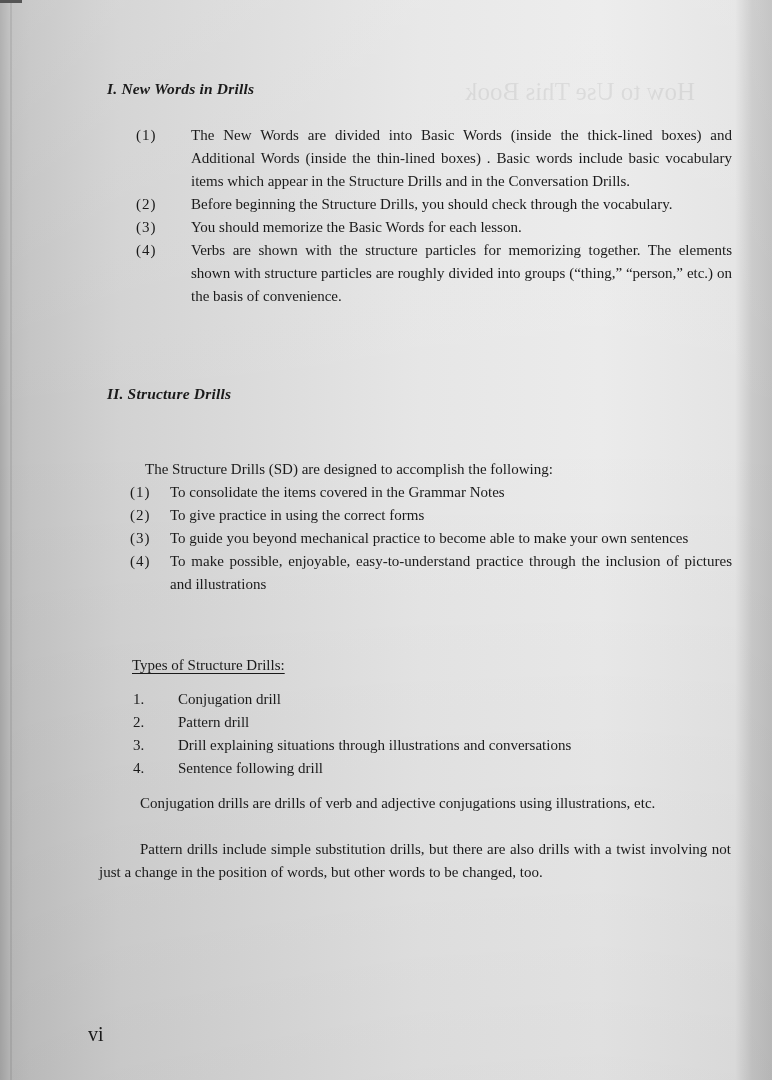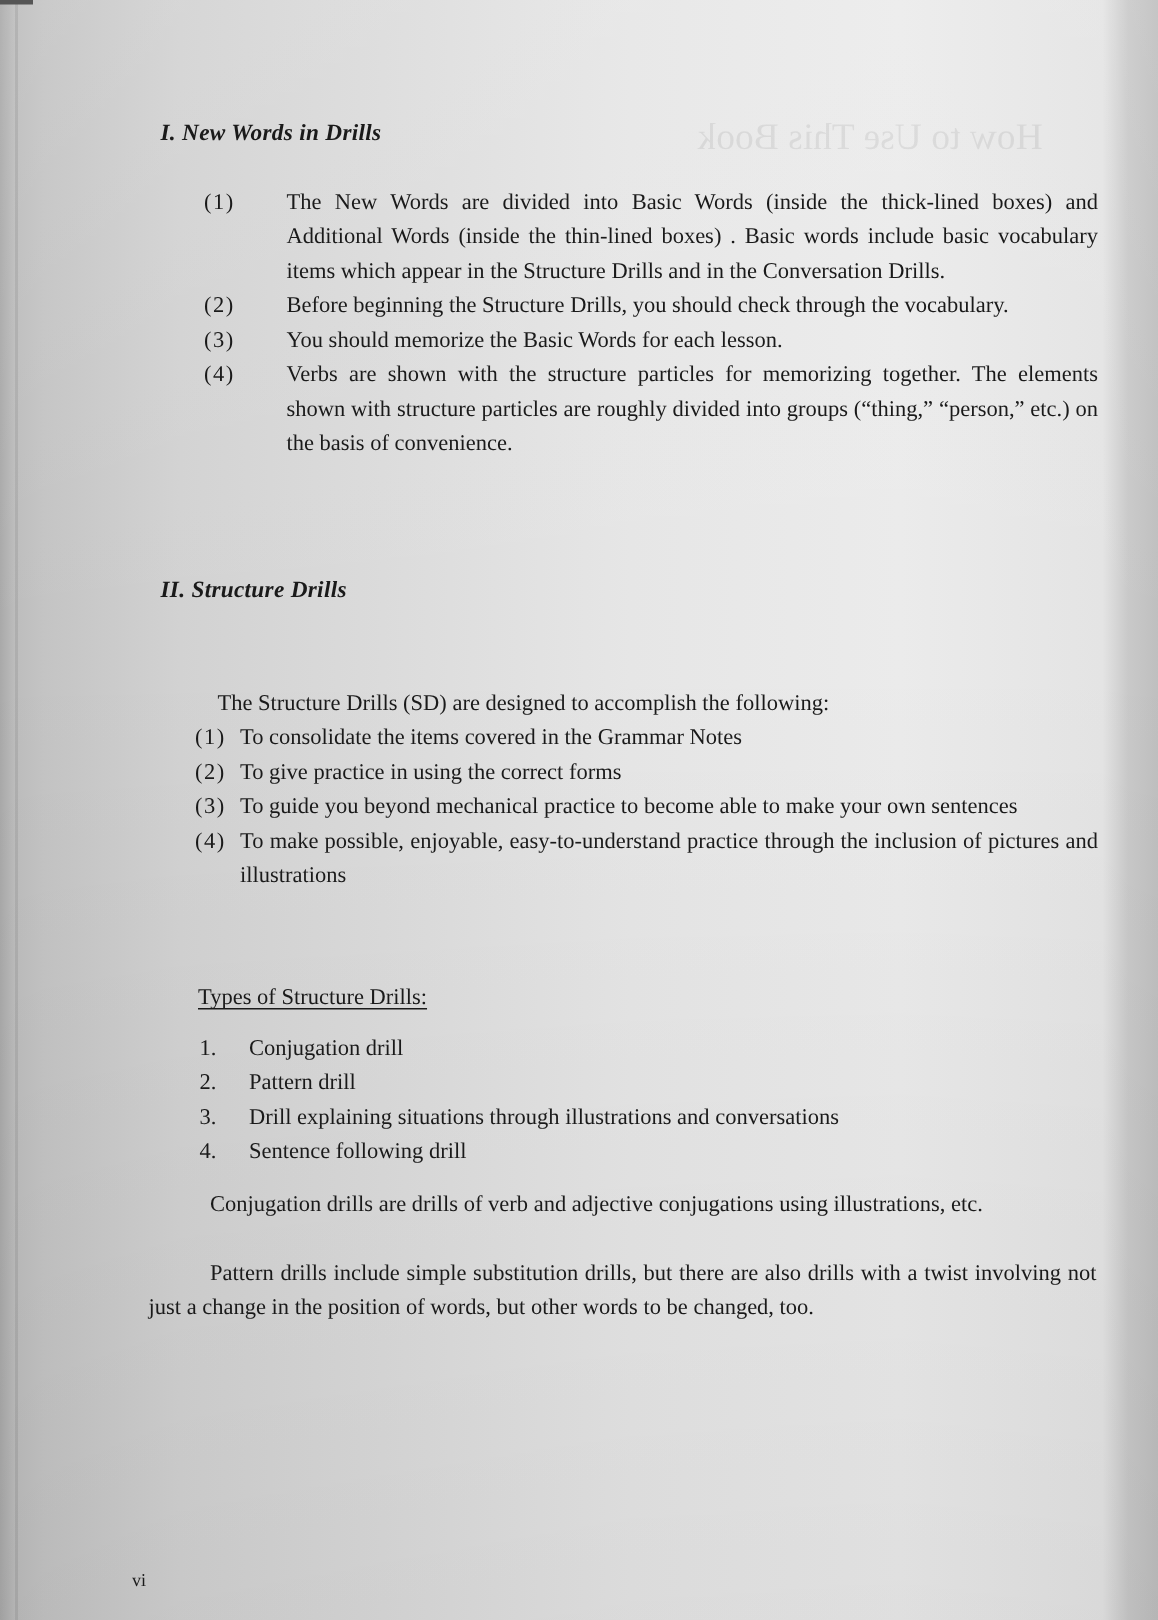--- a/index.html
+++ b/index.html
@@ -33,33 +33,33 @@
     .list li { position: relative; }
     .num { position: absolute; left: 0; top: 0; letter-spacing: 1px; }
     .body { display: block; text-align: justify; text-align-last: left; }
 
     .list1 { left: 136px; top: 124px; width: 596px; }
     .list1 .body { margin-left: 55px; }
 
     .intro { position: absolute; left: 145px; top: 458px; }
 
     .list2 { left: 130px; top: 481px; width: 602px; }
-    .list2 .body { margin-left: 30px; }
+    .list2 .body { margin-left: 40px; }
 
     .types-title { position: absolute; left: 132px; top: 654px; text-decoration: underline; text-underline-offset: 3px; }
 
     .list3 { left: 133px; top: 688px; width: 560px; }
     .list3 .num { letter-spacing: 0; }
-    .list3 .body { margin-left: 33px; }
+    .list3 .body { margin-left: 45px; }
 
     .para { position: absolute; left: 99px; width: 632px; text-align: justify; text-indent: 41px; margin: 0; font-family: Liberation Serif, serif; }
     .p1 { top: 792px; }
     .p2 { top: 838px; }
 
-    .page-num { position: absolute; left: 88px; top: 1046px; font-size: 12px; }
+    .page-num { position: absolute; left: 88px; top: 1023px; font-size: 20px; }
   </style>
 </head>
 <body>
 
 <div class="vshade"></div>
 <div class="spine-line"></div>
 <div class="corner-mark"></div>
 <div class="ghost ghost-title">How to Use This Book</div>
 
 <div class="heading h1">I. New Words in Drills</div>

